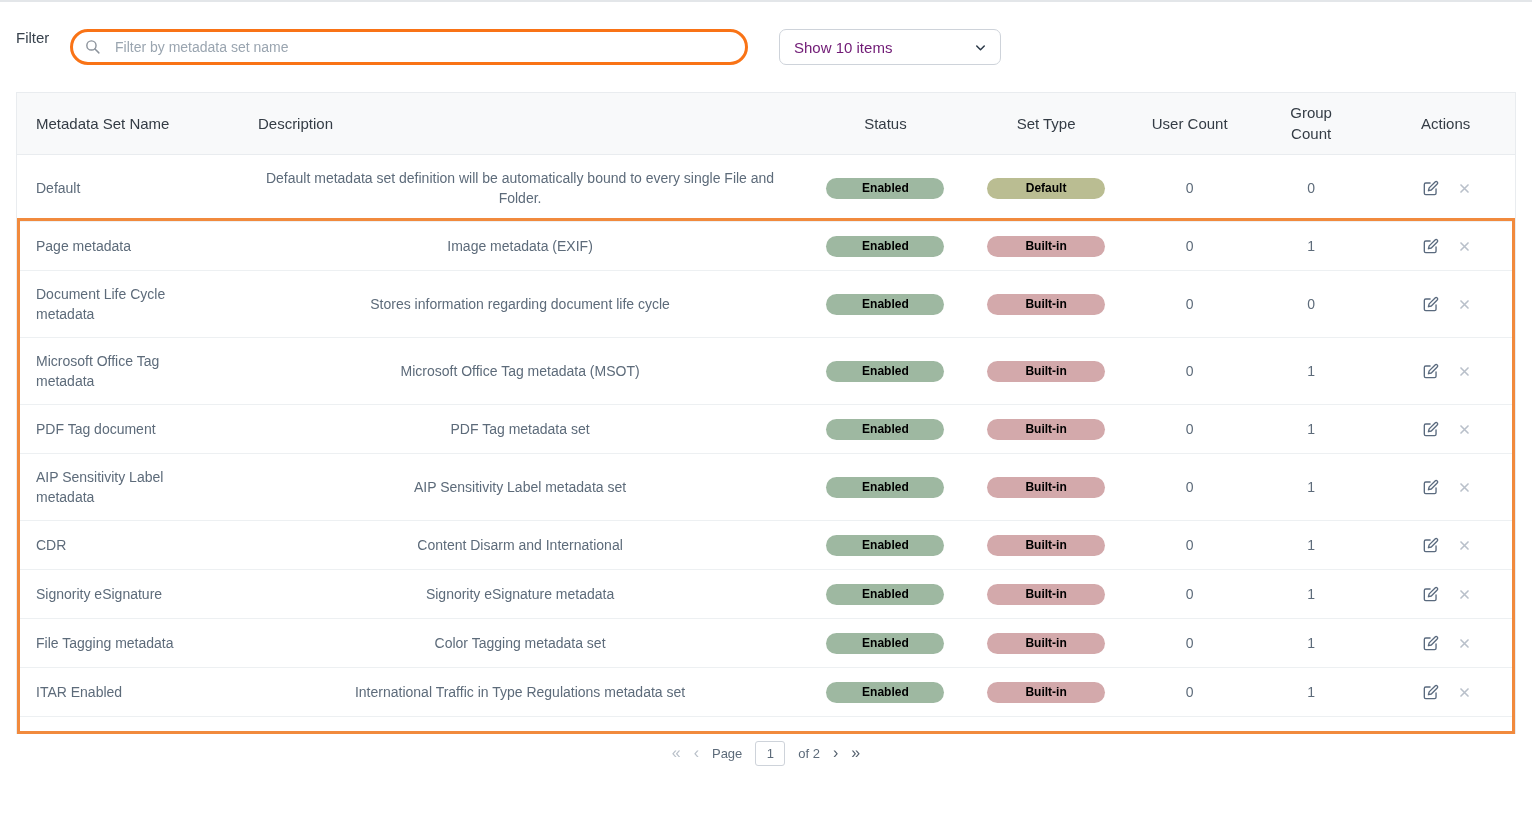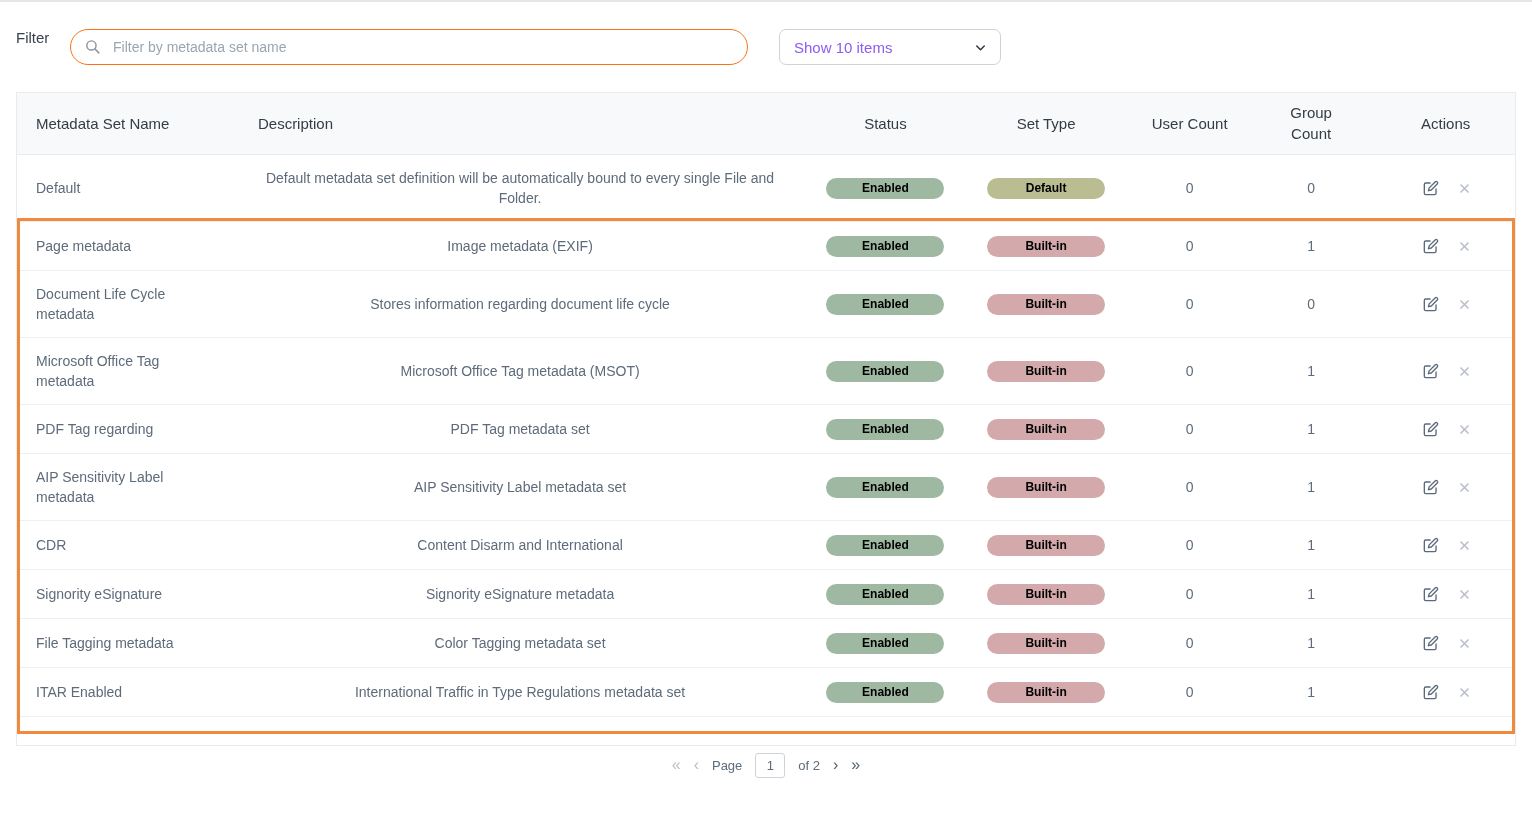--- a/index.html
+++ b/index.html
@@ -31,38 +31,38 @@
     border-radius: 4px; height: 31px; padding: 0 13px;
     font-size: 14px; font-weight: 600; font-family: inherit;
     display: inline-flex; align-items: center; gap: 7px; cursor: pointer;
   }
 
   
   .filter-bar { display: flex; align-items: flex-start; margin: 27px 16px 0 16px; }
   .filter-label { font-size: 15px; color: #38424d; width: 54px; }
   .search-wrap { position: relative; width: 678px; height: 36px; margin-right: 31px; }
   .search-input {
-    width: 100%; height: 36px; border: 1px solid #f97316; border-radius: 18px;
+    width: 100%; height: 36px; border: 3px solid #f97316; border-radius: 18px;
     padding: 0 16px 0 42px; font-size: 14px; color: #3f4954;
     font-family: inherit; outline: none; background: #fff;
   }
   .search-input::placeholder { color: #9aa5b0; }
   .search-icon { position: absolute; left: 14px; top: 9px; color: #8b929b; }
   .select-wrap {
     width: 222px; height: 36px; border: 1px solid #ced3da; border-radius: 7px;
     display: flex; align-items: center; justify-content: space-between;
-    padding: 0 12px 0 14px; font-size: 15px; color: #8b5cf6; cursor: pointer;
+    padding: 0 12px 0 14px; font-size: 15px; color: #701a75; cursor: pointer;
     background: #fff;
   }
   .select-wrap .chev { color: #2b3948; display: inline-flex; }
 
   
   .table-wrap {
     margin: 27px 16px 0; border: 1px solid #e9ecef;
-    padding-bottom: 28px; position: relative; background: #fff;
+    padding-bottom: 16px; position: relative; background: #fff;
   }
   table { width: 100%; border-collapse: collapse; table-layout: fixed; }
   thead th {
     background: #f8f9fa; height: 61px; font-size: 15px; font-weight: 400;
     color: #343c45; border-bottom: 1px solid #e9ecef; text-align: center;
     padding: 0;
   }
   thead th.left { text-align: left; }
   thead th.first { padding-left: 19px; }
   th .narrow { display: inline-block; max-width: 50px; line-height: 21px; }
@@ -233,21 +233,21 @@
         </svg>
       </span>
       <span class="action del">
         <svg width="13" height="13" viewBox="0 0 24 24" fill="none" stroke="currentColor" stroke-width="3" stroke-linecap="round">
           <path d="M5.5 5.5l13 13M18.5 5.5l-13 13"></path>
         </svg>
       </span>
     </td>
   </tr>
           <tr class="hl">
-    <td class="c-name"><span>PDF Tag regarding</span></td>
+    <td class="c-name"><span>PDF Tag document</span></td>
     <td class="c-desc"><span>PDF Tag metadata set</span></td>
     <td><span class="badge badge-enabled">Enabled</span></td>
     <td><span class="badge badge-builtin">Built-in</span></td>
     <td><span>0</span></td>
     <td><span>1</span></td>
     <td>
       <span class="action edit">
         <svg width="19" height="19" viewBox="0 0 24 24" fill="none" stroke="currentColor" stroke-width="1.7" stroke-linecap="round" stroke-linejoin="round">
           <path d="M11.5 5H6a1.8 1.8 0 0 0-1.8 1.8v11.2A1.8 1.8 0 0 0 6 19.8h11.2a1.8 1.8 0 0 0 1.8-1.8v-5.5"></path>
           <path d="M17.8 3.7a1.9 1.9 0 0 1 2.7 2.7L13 13.9l-3.6.9.9-3.6z"></path>

